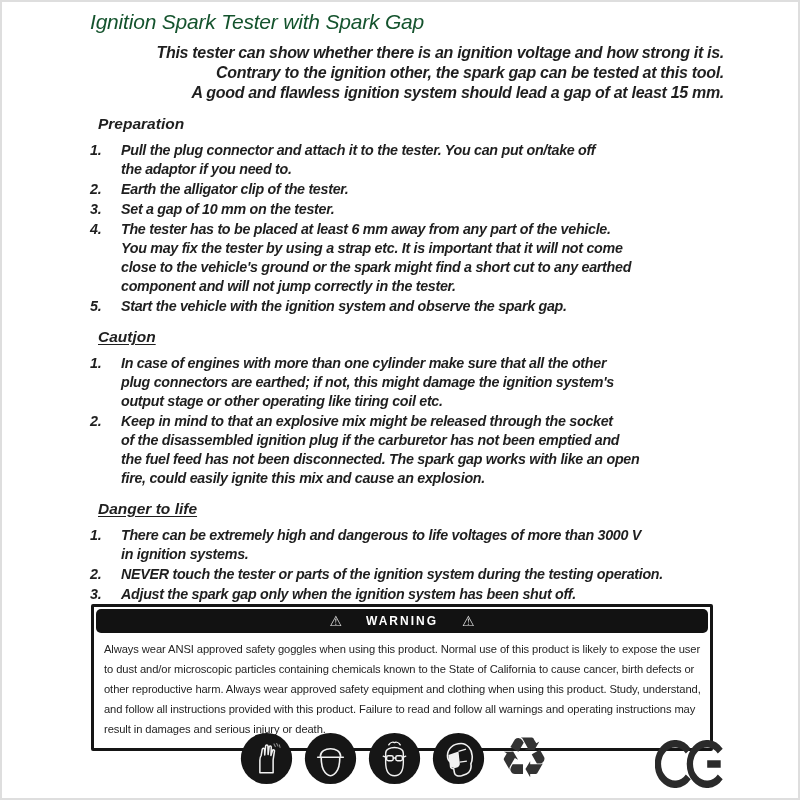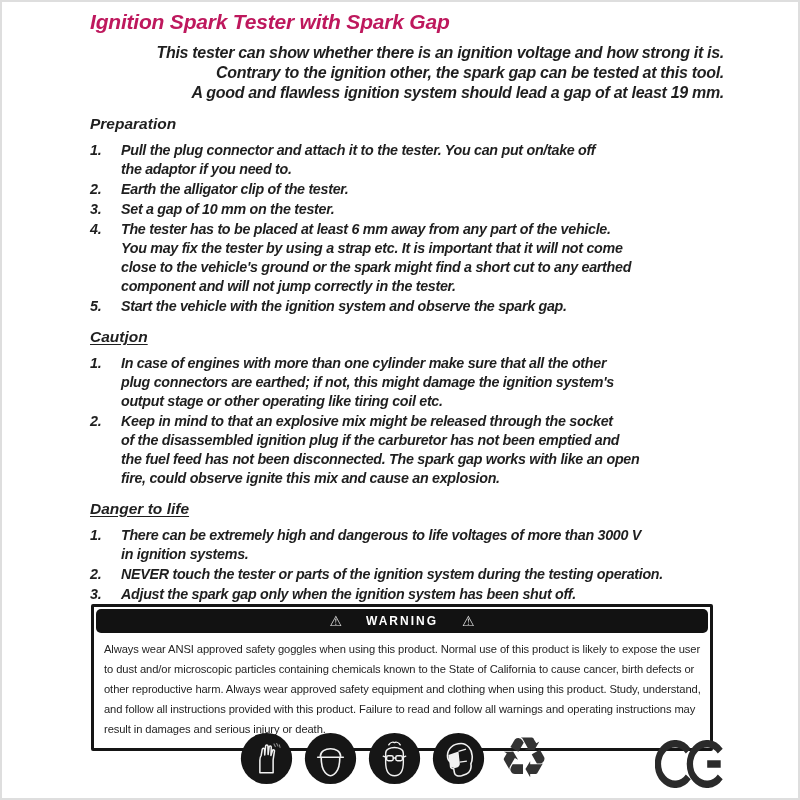--- a/index.html
+++ b/index.html
@@ -3,27 +3,27 @@
 <meta charset="utf-8">
 <style>
   html,body{margin:0;padding:0;}
   body{
     width:800px;height:800px;position:relative;background:#ffffff;
     font-family:"Liberation Sans",sans-serif;color:#1f1f1f;
     box-sizing:border-box;border:2px solid #dedede;overflow:hidden;
   }
   .content{position:absolute;left:88px;top:8px;width:634px;}
   .title{
-    margin:0;font-size:21px;font-weight:bold;font-style:italic;
-    letter-spacing:-0.2px;color:#be185d;
+    margin:0;font-size:21px;font-weight:normal;font-style:italic;
+    letter-spacing:-0.2px;color:#14532d;
   }
   .intro{margin-top:9px;font-size:16px;font-weight:bold;font-style:italic;
     line-height:20px;letter-spacing:-0.3px;text-align:right;}
   .heading{
-    margin:12px 0 8px 0;font-size:15.5px;font-weight:bold;font-style:italic;
+    margin:12px 0 8px 8px;font-size:15.5px;font-weight:bold;font-style:italic;
   }
   .heading.underlined{text-decoration:underline;text-underline-offset:2px;}
   .list{display:flex;flex-direction:column;gap:1px;}
   .item{display:flex;font-size:14.3px;font-weight:bold;font-style:italic;
     line-height:19px;letter-spacing:-0.3px;}
   .num{flex:0 0 31px;}
   .txt{white-space:pre-line;flex:1;}
   .warning-box{
     position:absolute;left:89px;top:602px;width:622px;
     border:3px solid #151515;border-radius:2px;background:#fff;box-sizing:border-box;
@@ -50,21 +50,21 @@
 </style>
 </head>
 <body>
 
 <div class="content">
   <h1 class="title">Ignition Spark Tester with Spark Gap</h1>
 
   <div class="intro">
     <div>This tester can show whether there is an ignition voltage and how strong it is.</div>
     <div>Contrary to the ignition other, the spark gap can be tested at this tool.</div>
-    <div>A good and flawless ignition system should lead a gap of at least 19 mm.</div>
+    <div>A good and flawless ignition system should lead a gap of at least 15 mm.</div>
   </div>
 
   <section>
     <h2 class="heading">Preparation</h2>
     <div class="list">
       <div class="item">
         <span class="num">1.</span>
         <span class="txt">Pull the plug connector and attach it to the tester. You can put on/take off
 the adaptor if you need to.</span>
       </div>
@@ -97,21 +97,21 @@
         <span class="num">1.</span>
         <span class="txt">In case of engines with more than one cylinder make sure that all the other
 plug connectors are earthed; if not, this might damage the ignition system's
 output stage or other operating like tiring coil etc.</span>
       </div>
       <div class="item">
         <span class="num">2.</span>
         <span class="txt">Keep in mind to that an explosive mix might be released through the socket
 of the disassembled ignition plug if the carburetor has not been emptied and
 the fuel feed has not been disconnected. The spark gap works with like an open
-fire, could observe ignite this mix and cause an explosion.</span>
+fire, could easily ignite this mix and cause an explosion.</span>
       </div>
     </div>
   </section>
 
   <section>
     <h2 class="heading underlined">Danger to life</h2>
     <div class="list">
       <div class="item">
         <span class="num">1.</span>
         <span class="txt">There can be extremely high and dangerous to life voltages of more than 3000 V

